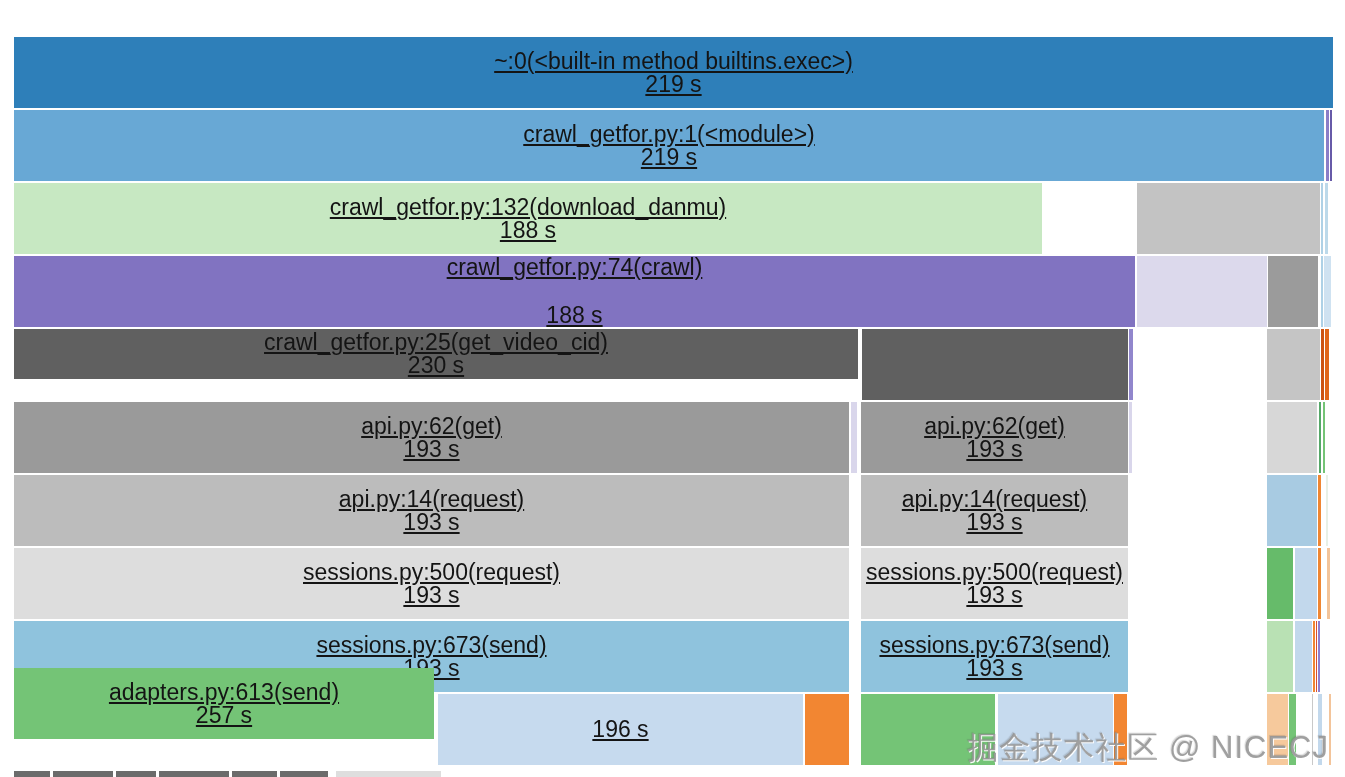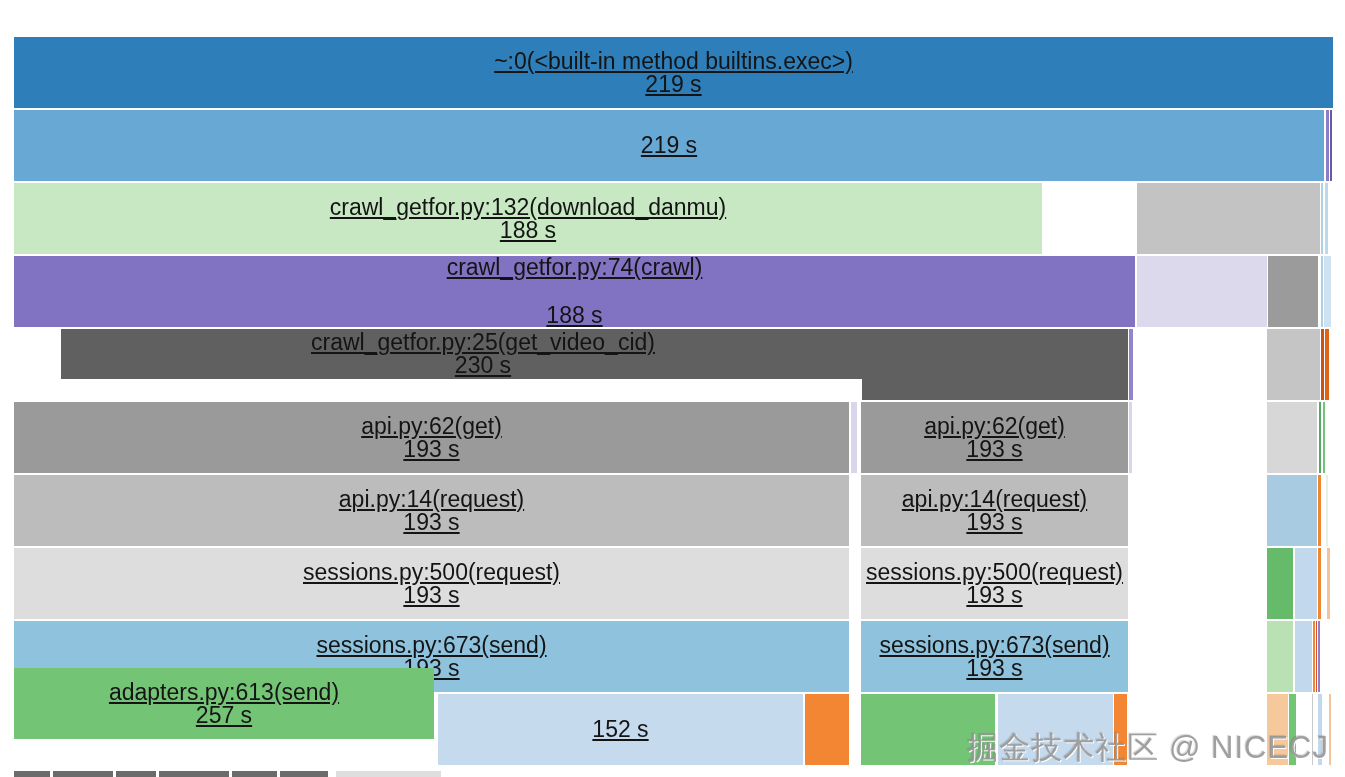--- a/index.html
+++ b/index.html
@@ -41,40 +41,41 @@
 </head>
 <body>
 
 <div id="stage">
   <div id="rows-root">
       <div class="block" style="left: 14px; top: 37px; width: 1319px; height: 71px; background: rgb(46, 127, 185);">
         <div class="lbl">~:0(&lt;built-in method builtins.exec&gt;)</div>
         <div class="tm">219 s</div>
       </div>
       <div class="block" style="left: 14px; top: 110px; width: 1310px; height: 71px; background: rgb(104, 168, 213);">
+        <div class="lbl">crawl_getfor.py:1(&lt;module&gt;)</div>
         <div class="tm">219 s</div>
       </div>
       <div class="block" style="left: 1326px; top: 110px; width: 3px; height: 71px; background: rgb(139, 126, 199);"></div>
       <div class="block" style="left: 1330px; top: 110px; width: 2px; height: 71px; background: rgb(103, 90, 168);"></div>
       <div class="block" style="left: 14px; top: 183px; width: 1028px; height: 71px; background: rgb(199, 232, 194);">
         <div class="lbl">crawl_getfor.py:132(download_danmu)</div>
         <div class="tm">188 s</div>
       </div>
       <div class="block" style="left: 1137px; top: 183px; width: 183px; height: 71px; background: rgb(195, 195, 195);"></div>
       <div class="block" style="left: 1321px; top: 183px; width: 2px; height: 71px; background: rgb(174, 209, 230);"></div>
       <div class="block" style="left: 1325px; top: 183px; width: 3px; height: 71px; background: rgb(188, 217, 234);"></div>
       <div class="block" style="left: 14px; top: 256px; width: 1121px; height: 71px; background: rgb(129, 115, 193); justify-content: space-between;">
         <div class="lbl">crawl_getfor.py:74(crawl)</div>
         <div class="tm">188 s</div>
       </div>
       <div class="block" style="left: 1137px; top: 256px; width: 130px; height: 71px; background: rgb(220, 217, 236);"></div>
       <div class="block" style="left: 1268px; top: 256px; width: 50px; height: 71px; background: rgb(155, 155, 155);"></div>
       <div class="block" style="left: 1321px; top: 256px; width: 2px; height: 71px; background: rgb(174, 209, 230);"></div>
       <div class="block" style="left: 1324px; top: 256px; width: 7px; height: 71px; background: rgb(207, 226, 241);"></div>
-      <div class="block" style="left: 14px; top: 329px; width: 844px; height: 50px; background: rgb(96, 96, 96); margin-left: 47px;">
+      <div class="block" style="left: 14px; top: 329px; width: 844px; height: 50px; background: rgb(96, 96, 96);">
         <div class="lbl">crawl_getfor.py:25(get_video_cid)</div>
         <div class="tm">230 s</div>
       </div>
       <div class="block" style="left: 862px; top: 329px; width: 266px; height: 71px; background: rgb(96, 96, 96);"></div>
       <div class="block" style="left: 1129px; top: 329px; width: 4px; height: 71px; background: rgb(145, 134, 204);"></div>
       <div class="block" style="left: 1267px; top: 329px; width: 53px; height: 71px; background: rgb(197, 197, 197);"></div>
       <div class="block" style="left: 1321px; top: 329px; width: 3px; height: 71px; background: rgb(204, 82, 18);"></div>
       <div class="block" style="left: 1325px; top: 329px; width: 4px; height: 71px; background: rgb(224, 100, 24);"></div>
       <div class="block" style="left: 14px; top: 402px; width: 835px; height: 71px; background: rgb(154, 154, 154);">
         <div class="lbl">api.py:62(get)</div>
@@ -123,21 +124,21 @@
       <div class="block" style="left: 1267px; top: 621px; width: 26px; height: 71px; background: rgb(185, 225, 180);"></div>
       <div class="block" style="left: 1295px; top: 621px; width: 17px; height: 71px; background: rgb(194, 216, 236);"></div>
       <div class="block" style="left: 1313px; top: 621px; width: 2px; height: 71px; background: rgb(239, 134, 50);"></div>
       <div class="block" style="left: 1316px; top: 621px; width: 1px; height: 71px; background: rgb(217, 79, 48);"></div>
       <div class="block" style="left: 1318px; top: 621px; width: 2px; height: 71px; background: rgb(141, 127, 208);"></div>
       <div class="block" style="left: 14px; top: 668px; width: 420px; height: 71px; background: rgb(116, 196, 118);">
         <div class="lbl">adapters.py:613(send)</div>
         <div class="tm">257 s</div>
       </div>
       <div class="block" style="left: 438px; top: 694px; width: 365px; height: 71px; background: rgb(198, 218, 238);">
-        <div class="tm">152 s</div>
+        <div class="tm">196 s</div>
       </div>
       <div class="block" style="left: 805px; top: 694px; width: 44px; height: 71px; background: rgb(242, 134, 50);"></div>
       <div class="block" style="left: 861px; top: 694px; width: 134px; height: 71px; background: rgb(116, 196, 118);"></div>
       <div class="block" style="left: 998px; top: 694px; width: 115px; height: 71px; background: rgb(198, 218, 238);"></div>
       <div class="block" style="left: 1114px; top: 694px; width: 13px; height: 71px; background: rgb(242, 134, 50);"></div>
       <div class="block" style="left: 1267px; top: 694px; width: 21px; height: 71px; background: rgb(246, 201, 156);"></div>
       <div class="block" style="left: 1289px; top: 694px; width: 7px; height: 71px; background: rgb(116, 196, 118);"></div>
       <div class="block" style="left: 1312px; top: 694px; width: 1px; height: 71px; background: rgb(201, 201, 201);"></div>
       <div class="block" style="left: 1318px; top: 694px; width: 4px; height: 71px; background: rgb(194, 216, 236);"></div>
       <div class="block" style="left: 1329px; top: 694px; width: 2px; height: 71px; background: rgb(243, 196, 154);"></div>

